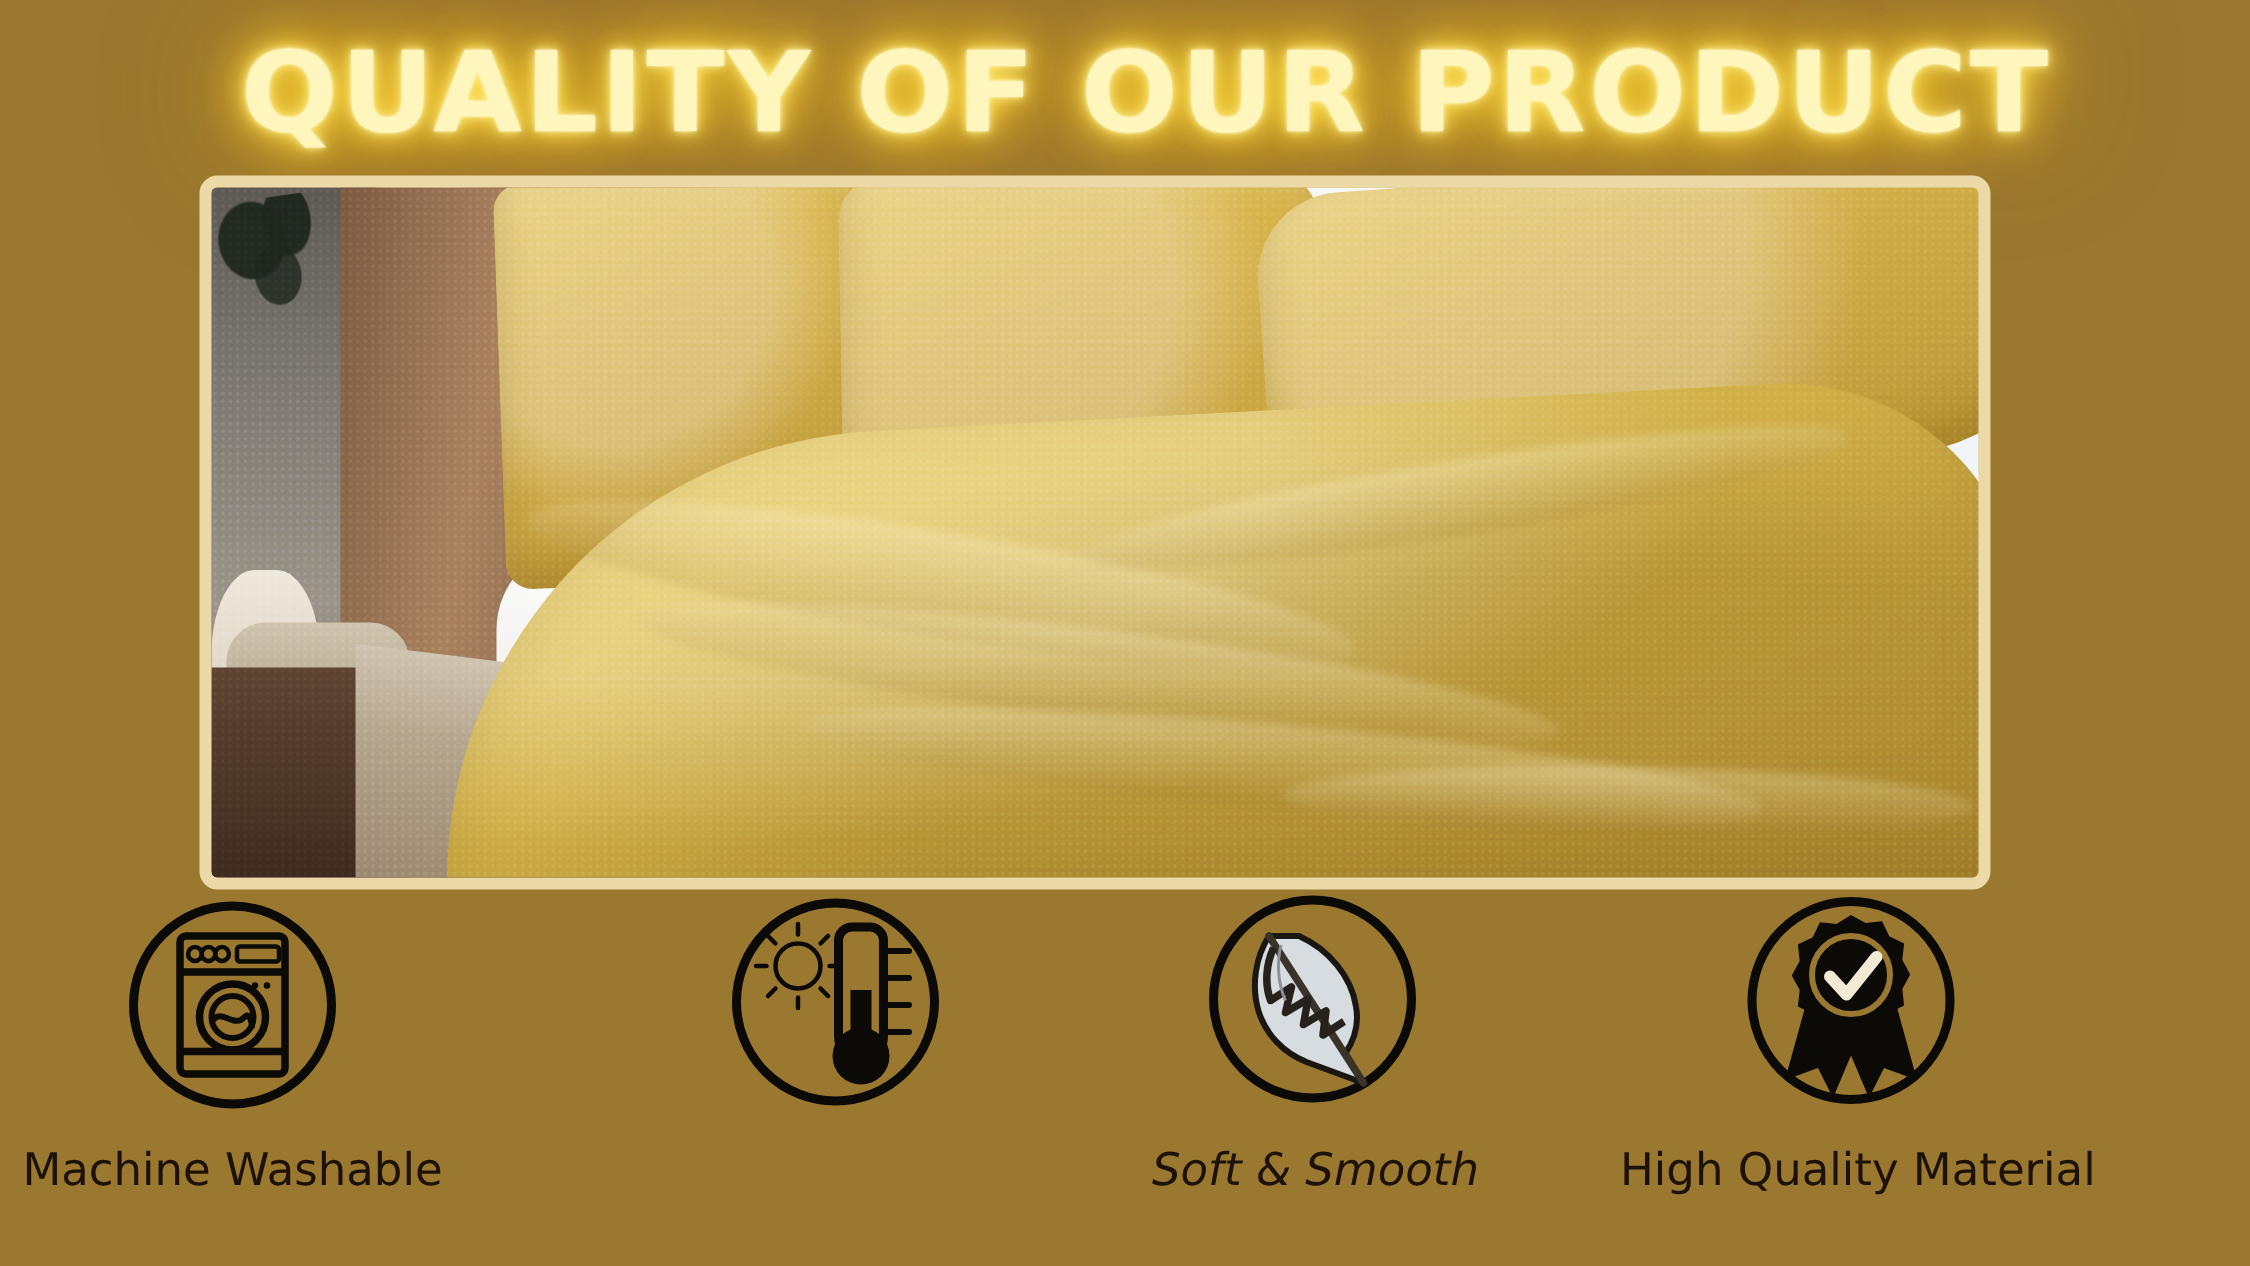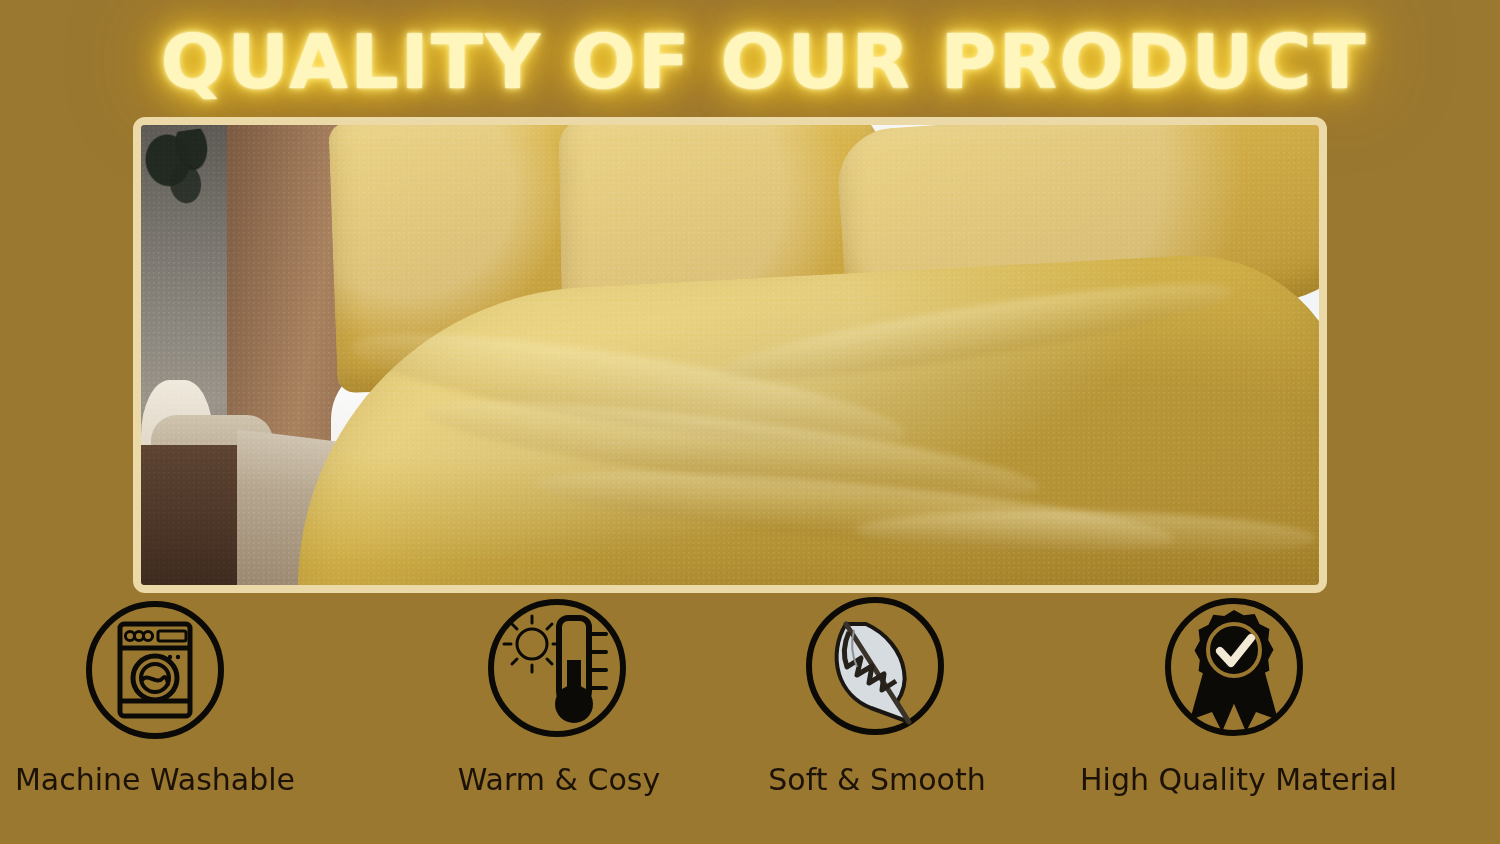--- a/index.html
+++ b/index.html
@@ -156,21 +156,21 @@
   .feature .icon{display:block;margin:0 auto;}
   .feature .label{
     font-family:"DejaVu Sans", sans-serif;
     font-size:30px;
     color:#1c1208;
     white-space:nowrap;
     margin-top:10px;
   }
   .f0{left:0px;width:310px;}
   .f1{left:404px;width:310px;}
-  .f2{left:722px;width:310px;}
+  .f2{left:722px;width:310px;font-style:italic;}
   .f3{left:1080px;width:310px;}
 </style>
 </head>
 <body>
 
 <div class="title-wrap">
   <div class="neon-title">QUALITY OF OUR PRODUCT</div>
 </div>
 
 <div class="photo-frame">
@@ -253,21 +253,20 @@
         <circle cx="90" cy="108" r="19" fill="#0b0a07"></circle>
         <rect x="83" y="64" width="14" height="48" fill="#0b0a07"></rect>
         <g stroke="#0b0a07" stroke-width="4" stroke-linecap="round">
           <line x1="108" y1="38" x2="122" y2="38"></line>
           <line x1="108" y1="56" x2="122" y2="56"></line>
           <line x1="108" y1="74" x2="122" y2="74"></line>
           <line x1="108" y1="92" x2="122" y2="92"></line>
         </g>
       </svg>
     </span>
-    <div class="label">Warm &amp; Cosy</div>
   </div>
 
   <div class="feature f2">
     <span class="icon">
       <svg width="150" height="152" viewBox="0 0 150 152" fill="none">
         <circle cx="73" cy="70" r="66" stroke="#0b0a07" stroke-width="6"></circle>
         <path d="M44 28c-9 14-12 33-7 50 5 16 17 28 32 34l38 14-12-20c6-9 9-20 7-31-3-20-18-38-38-47z" fill="#d7dce1" stroke="#1a1713" stroke-width="4" stroke-linejoin="round"></path>
         <path d="M44 28 107 126" stroke="#3a332a" stroke-width="5" stroke-linecap="round"></path>
         <path d="M47 36c-5 11-6 24-2 35l14-9-4 17 15-9-3 17 15-9-2 16 14-9" fill="none" stroke="#26211a" stroke-width="5" stroke-linejoin="round"></path>
         <path d="M52 34c-3 12-2 26 3 37" fill="none" stroke="#8b9197" stroke-width="2"></path>

